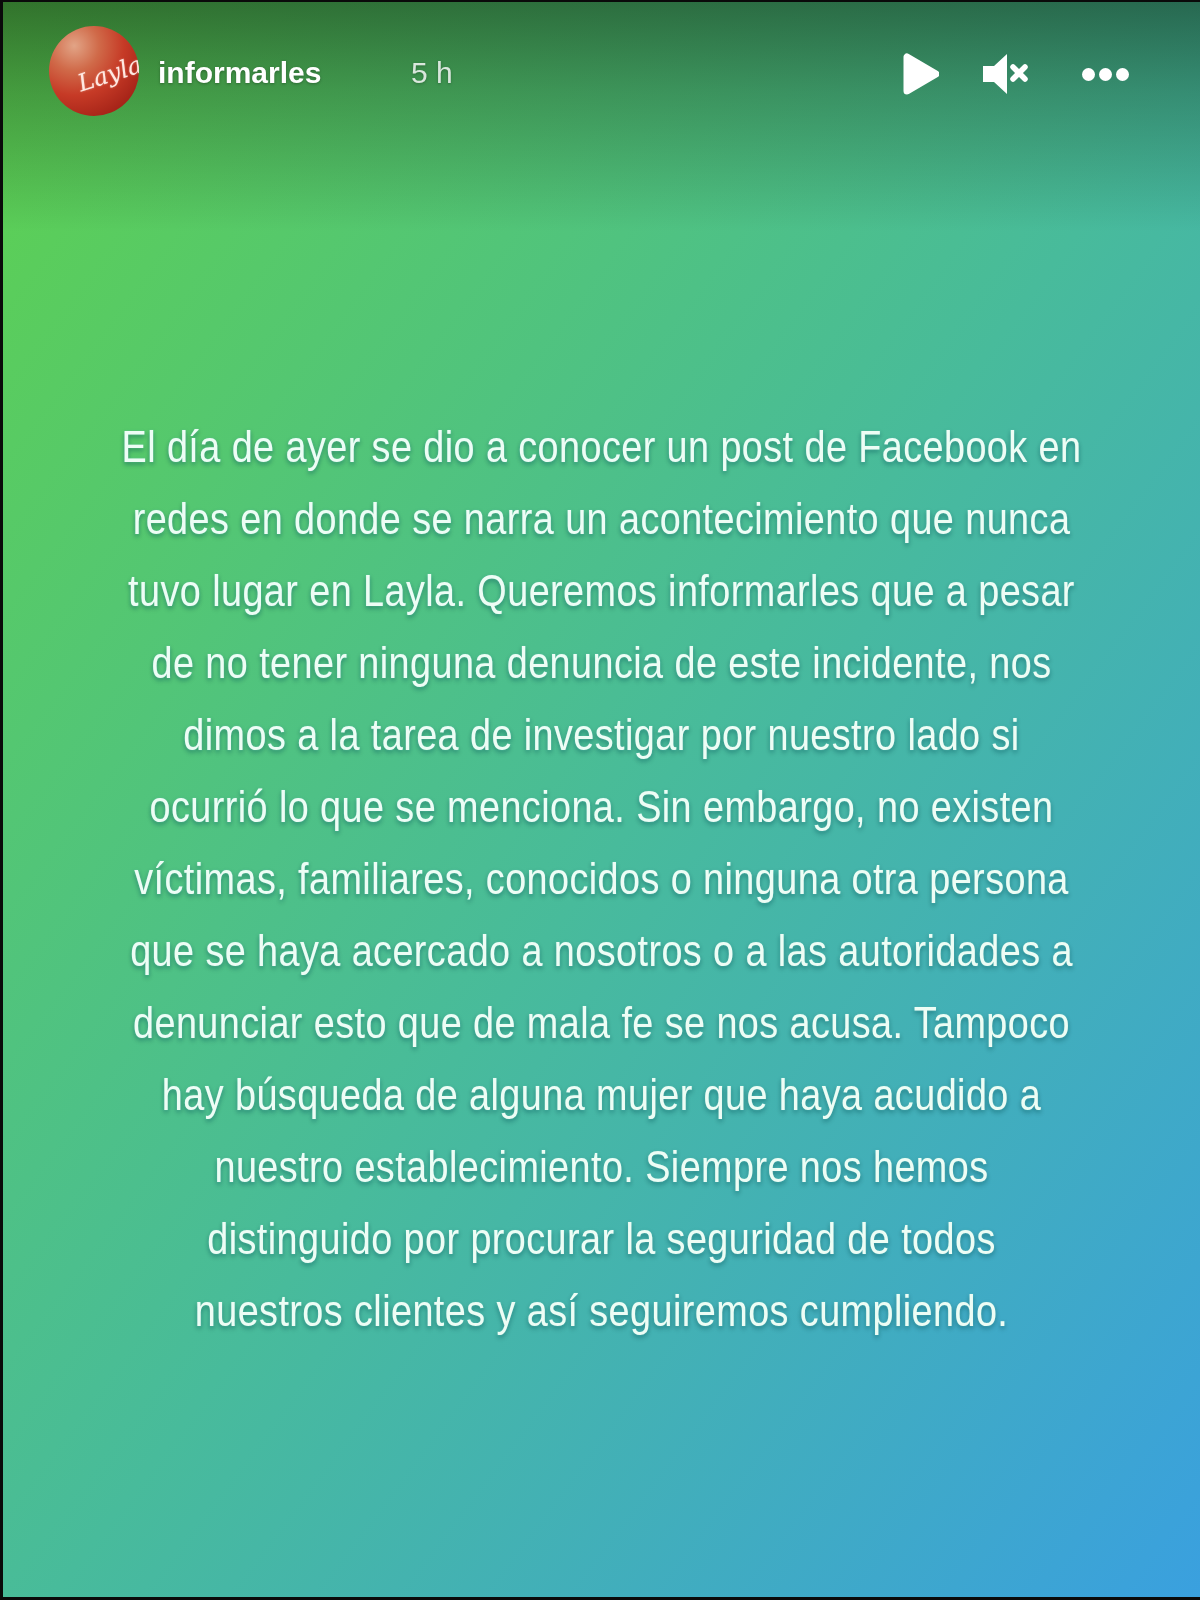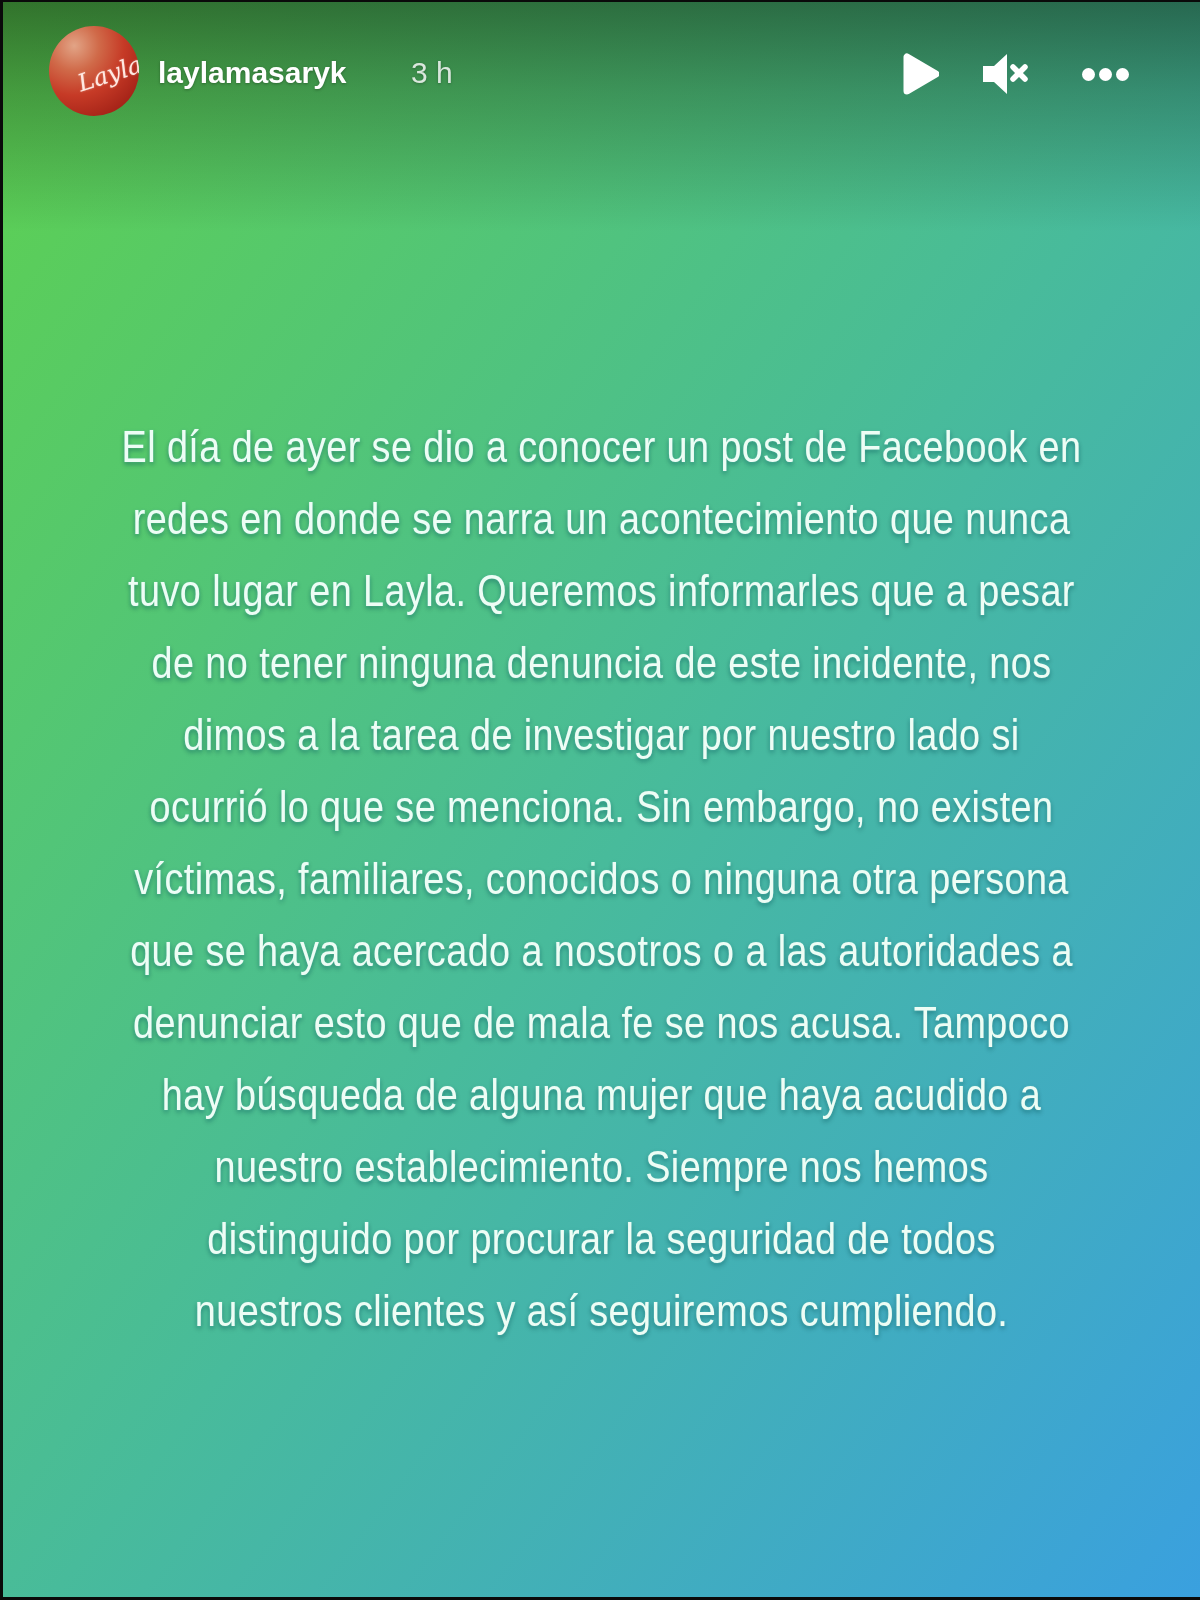--- a/index.html
+++ b/index.html
@@ -123,23 +123,23 @@
 <div class="frame">
 
   <div class="header-shade"></div>
 
   <header class="story-header">
 
     <div class="avatar">
       <span class="avatar-sign">Layla</span>
     </div>
 
-    <span class="username">laylamasaryk</span>
+    <span class="username">informarles</span>
 
-    <span class="timestamp">3 h</span>
+    <span class="timestamp">5 h</span>
 
     <button class="ctrl-btn play-btn">
       <span style="display:flex;">
         <svg width="36" height="42" viewBox="0 0 36 42">
           <polygon points="4,4 4,38 33,21" fill="#ffffff" stroke="#ffffff" stroke-width="7" stroke-linejoin="round"></polygon>
         </svg>
       </span>
     </button>
 
     <button class="ctrl-btn mute-btn">

